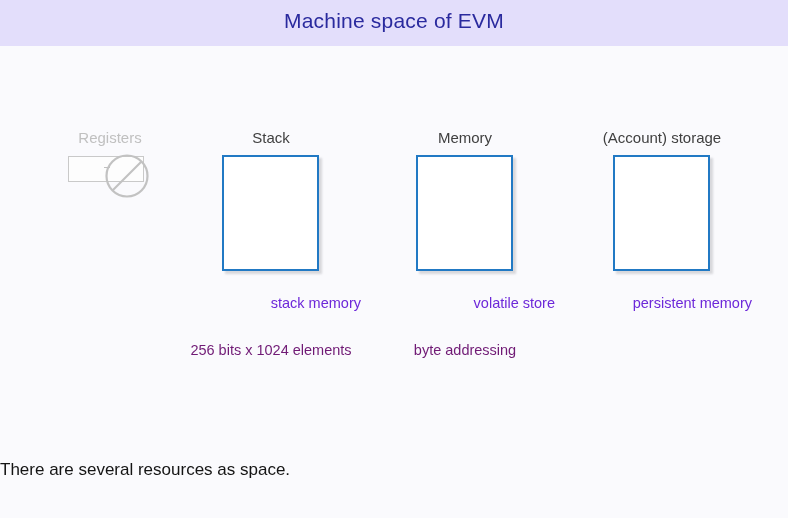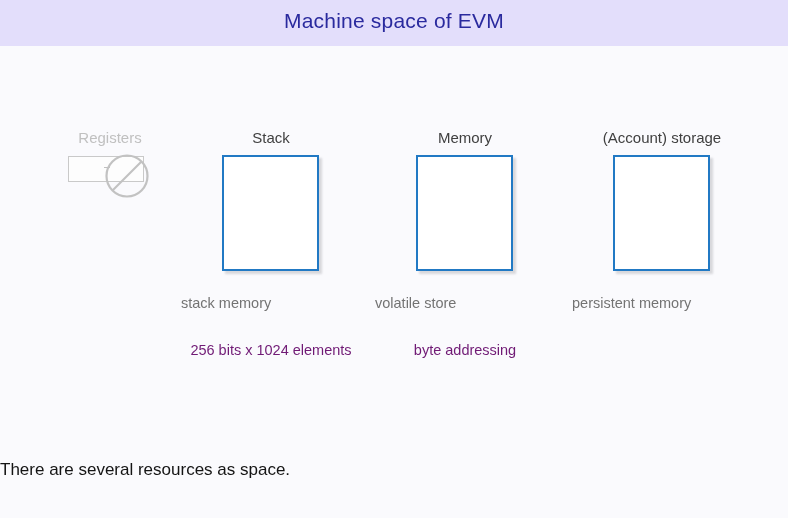--- a/index.html
+++ b/index.html
@@ -121,22 +121,22 @@
     height: 46px;
   }
 
   
   .desc-primary {
     position: absolute;
     top: 265px;
     left: 0;
     width: 100%;
     font-size: 14.5px;
-    color: #737373;
-    text-align: left;
+    color: #6d28d9;
+    text-align: right;
     white-space: nowrap;
   }
   .desc-detail {
     position: absolute;
     top: 309px;
     left: 0;
     width: 100%;
     font-size: 14.5px;
     color: #701a75;
     text-align: center;

